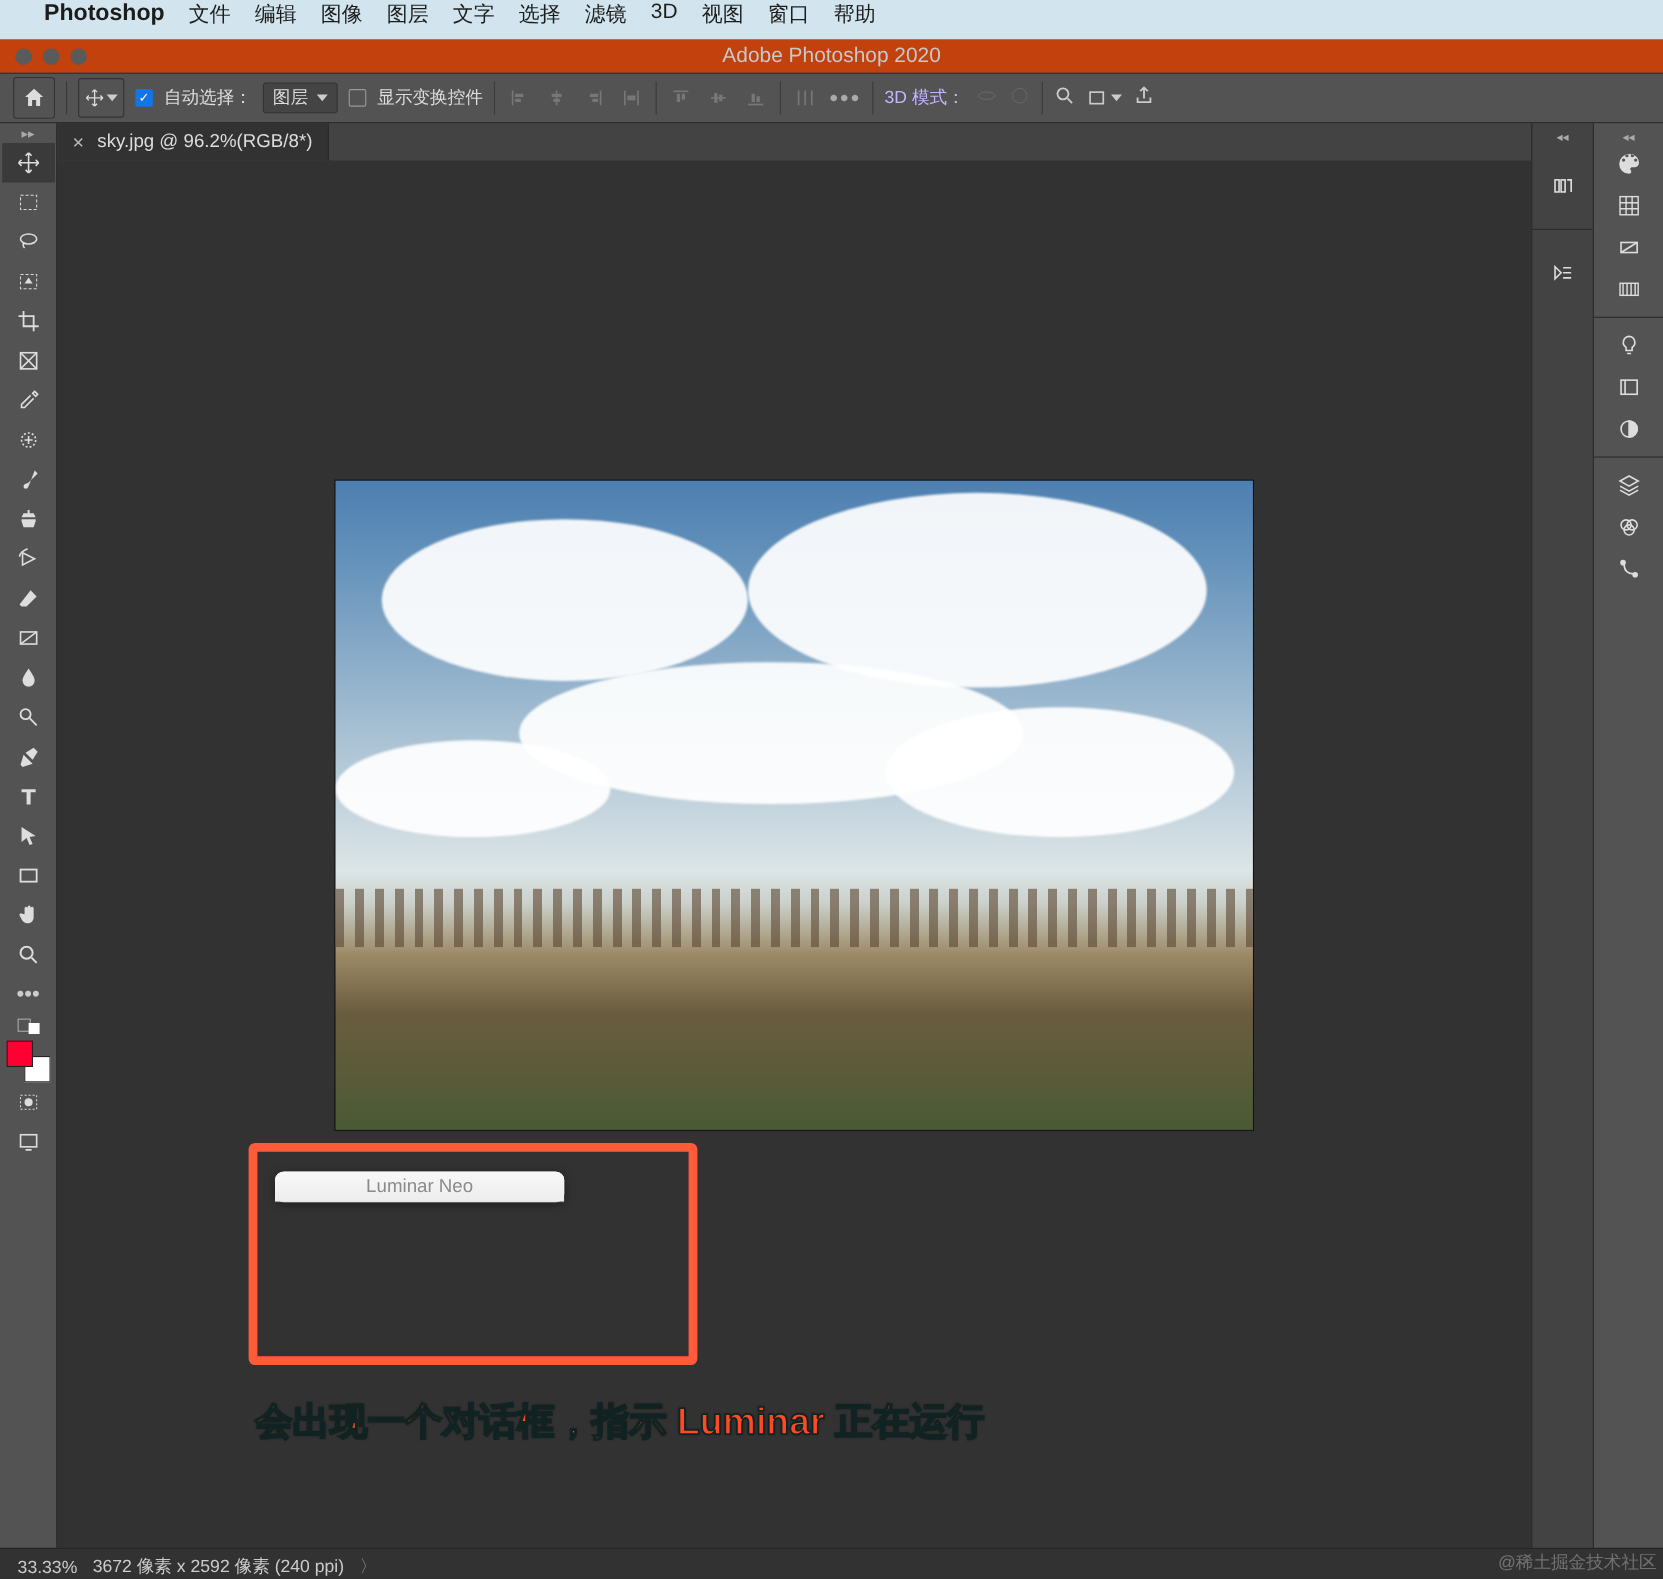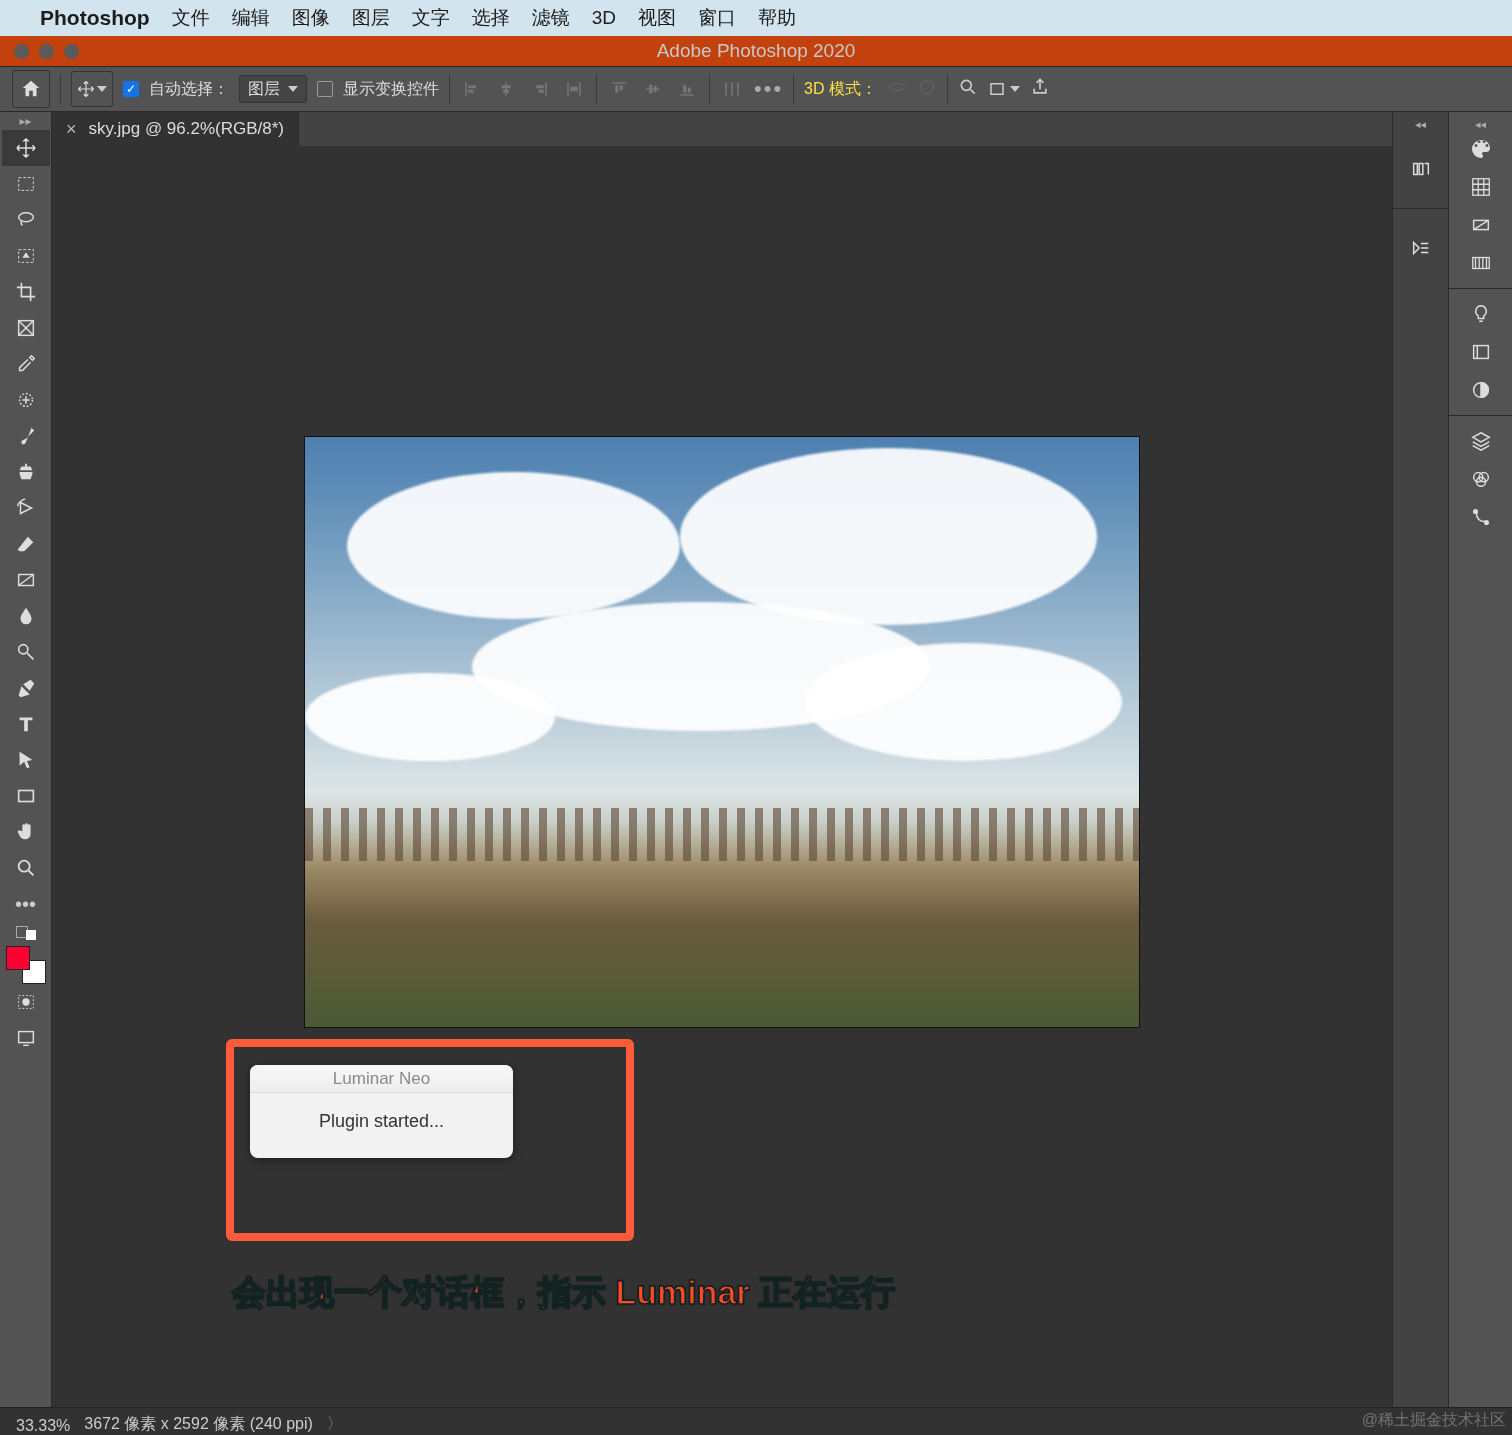--- a/index.html
+++ b/index.html
@@ -1,40 +1,40 @@
 <!DOCTYPE html>
 <html><head>
 <meta charset="utf-8">
 <style>
 * { margin:0; padding:0; box-sizing:border-box; }
 body { font-family:-apple-system,"Helvetica Neue",Arial,sans-serif; background:#323232; width:1512px; height:1435px; overflow:hidden; position:relative; }
 
 
-.mac-menubar { height:36px; background:#d2e5ee; display:flex; align-items:center; padding:0 18px; gap:22px; font-size:19px; color:#1c1c1c; }
+.mac-menubar { height:36px; background:#d2e5ee; display:flex; padding:0 18px; gap:22px; font-size:19px; color:#1c1c1c; }
 .mac-menubar .apple { font-size:22px; }
 .mac-menubar .app-name { font-weight:700; font-size:21px; }
 .mac-menubar .mitem { cursor:default; }
 
 
 .titlebar { height:30px; background:#c2410c; display:flex; align-items:center; position:relative; }
 .traffic { display:flex; gap:10px; padding-left:14px; }
 .traffic span { width:15px; height:15px; border-radius:50%; background:#5a5a5a; display:block; }
 .titlebar .title { position:absolute; left:0; right:0; text-align:center; color:#c8c8c8; font-size:19px; pointer-events:none; }
 
 
 .optbar { height:46px; background:#535353; display:flex; align-items:center; padding:0 12px; gap:10px; border-top:1px solid #2a2a2a; border-bottom:1px solid #2a2a2a; color:#ddd; font-size:16px; }
 .home-btn { width:38px; height:38px; display:flex; align-items:center; justify-content:center; border:1px solid #333; background:#535353; border-radius:3px; }
 .move-cur { width:42px; height:36px; display:flex; align-items:center; justify-content:center; border:1px solid #333; background:#535353; border-radius:3px; gap:2px; }
 .check { width:16px; height:16px; background:#1473e6; border-radius:2px; display:inline-flex; align-items:center; justify-content:center; color:#fff; font-size:12px; }
 .uncheck { width:16px; height:16px; border:1px solid #999; border-radius:2px; display:inline-block; }
 .selbox { height:28px; background:#444; border:1px solid #333; border-radius:3px; padding:0 8px; display:inline-flex; align-items:center; gap:8px; }
 .vbar { width:1px; height:30px; background:#3a3a3a; }
 .align-ico { width:24px; height:24px; display:flex; align-items:center; justify-content:center; color:#777; }
 .ovflow { color:#aaa; font-size:22px; letter-spacing:2px; }
-.disabled { color:#fde047; }
+.disabled { color:#c4b5fd; }
 
 
 .workspace { display:flex; height:calc(1435px - 36px - 30px - 46px - 28px); }
 .left-tools { width:52px; background:#535353; display:flex; flex-direction:column; align-items:center; padding-top:0; border-right:1px solid #2a2a2a; }
 .tool-exp { height:18px; width:100%; display:flex; align-items:center; justify-content:center; color:#aaa; font-size:12px; }
 .tool { width:48px; height:36px; display:flex; align-items:center; justify-content:center; color:#ddd; position:relative; }
 .tool.active { background:#3a3a3a; }
 .tool svg { width:22px; height:22px; }
 .swatch-area { width:40px; height:38px; position:relative; margin-top:6px; }
 .swatch-bg { position:absolute; right:0; bottom:0; width:24px; height:24px; background:#fff; border:1px solid #222; }
@@ -454,18 +454,17 @@
 <div class="statusbar">
   <span>33.33%</span>
   <span>3672 像素 x 2592 像素 (240 ppi)</span>
   <span class="chev">〉</span>
 </div>
 
 <div class="red-box" style="left:226px; top:1039px; width:408px; height:202px;"></div>
 
 <div class="dialog" style="left:250px; top:1065px;">
   <div class="dh">Luminar Neo</div>
-  <div class="db">Plugin started...</div>
 </div>
 
 <div class="annot" style="left:232px; top:1270px;">会出现一个对话框，指示 Luminar 正在运行</div>
 
 <div class="watermark">@稀土掘金技术社区</div>
 
 </body></html>

